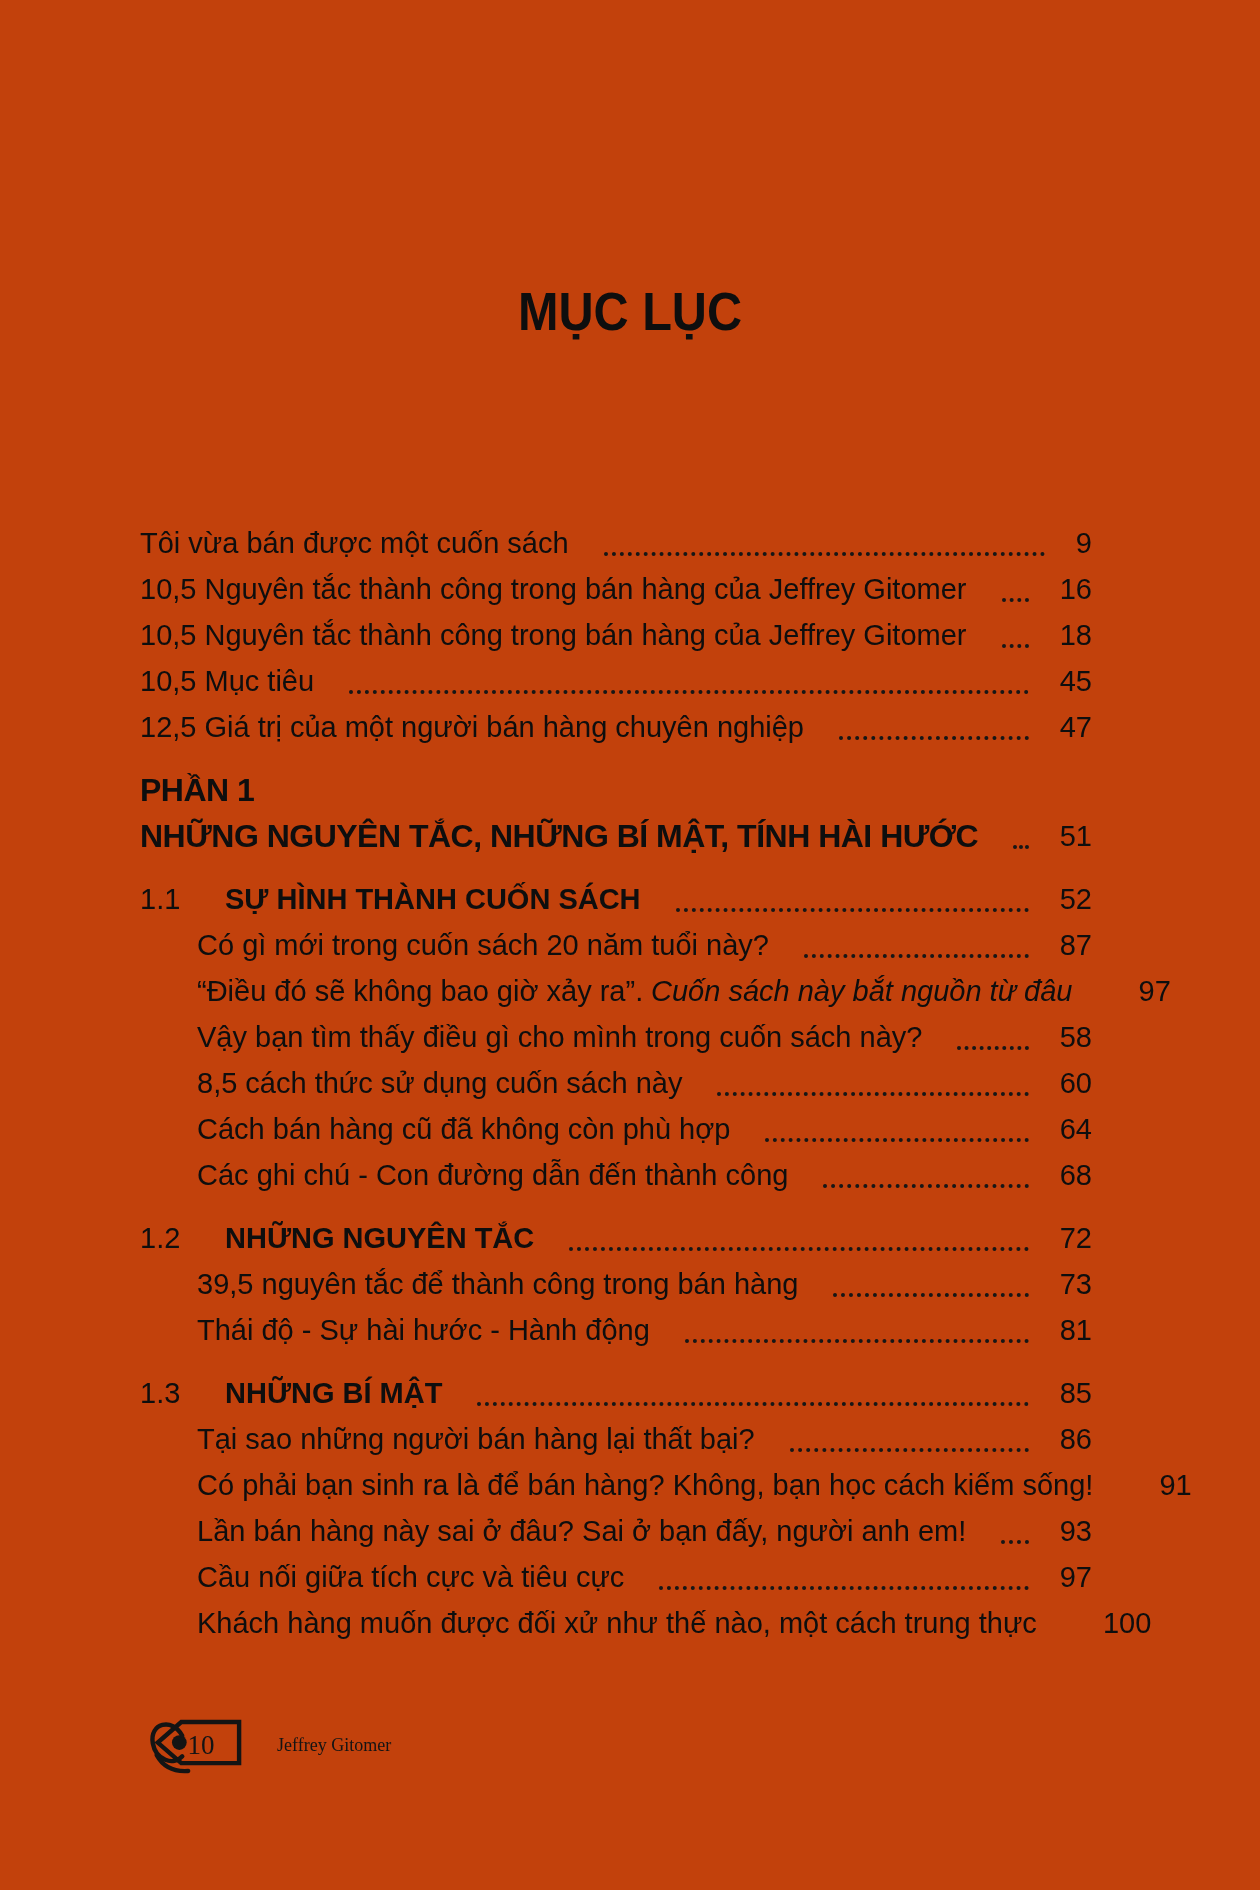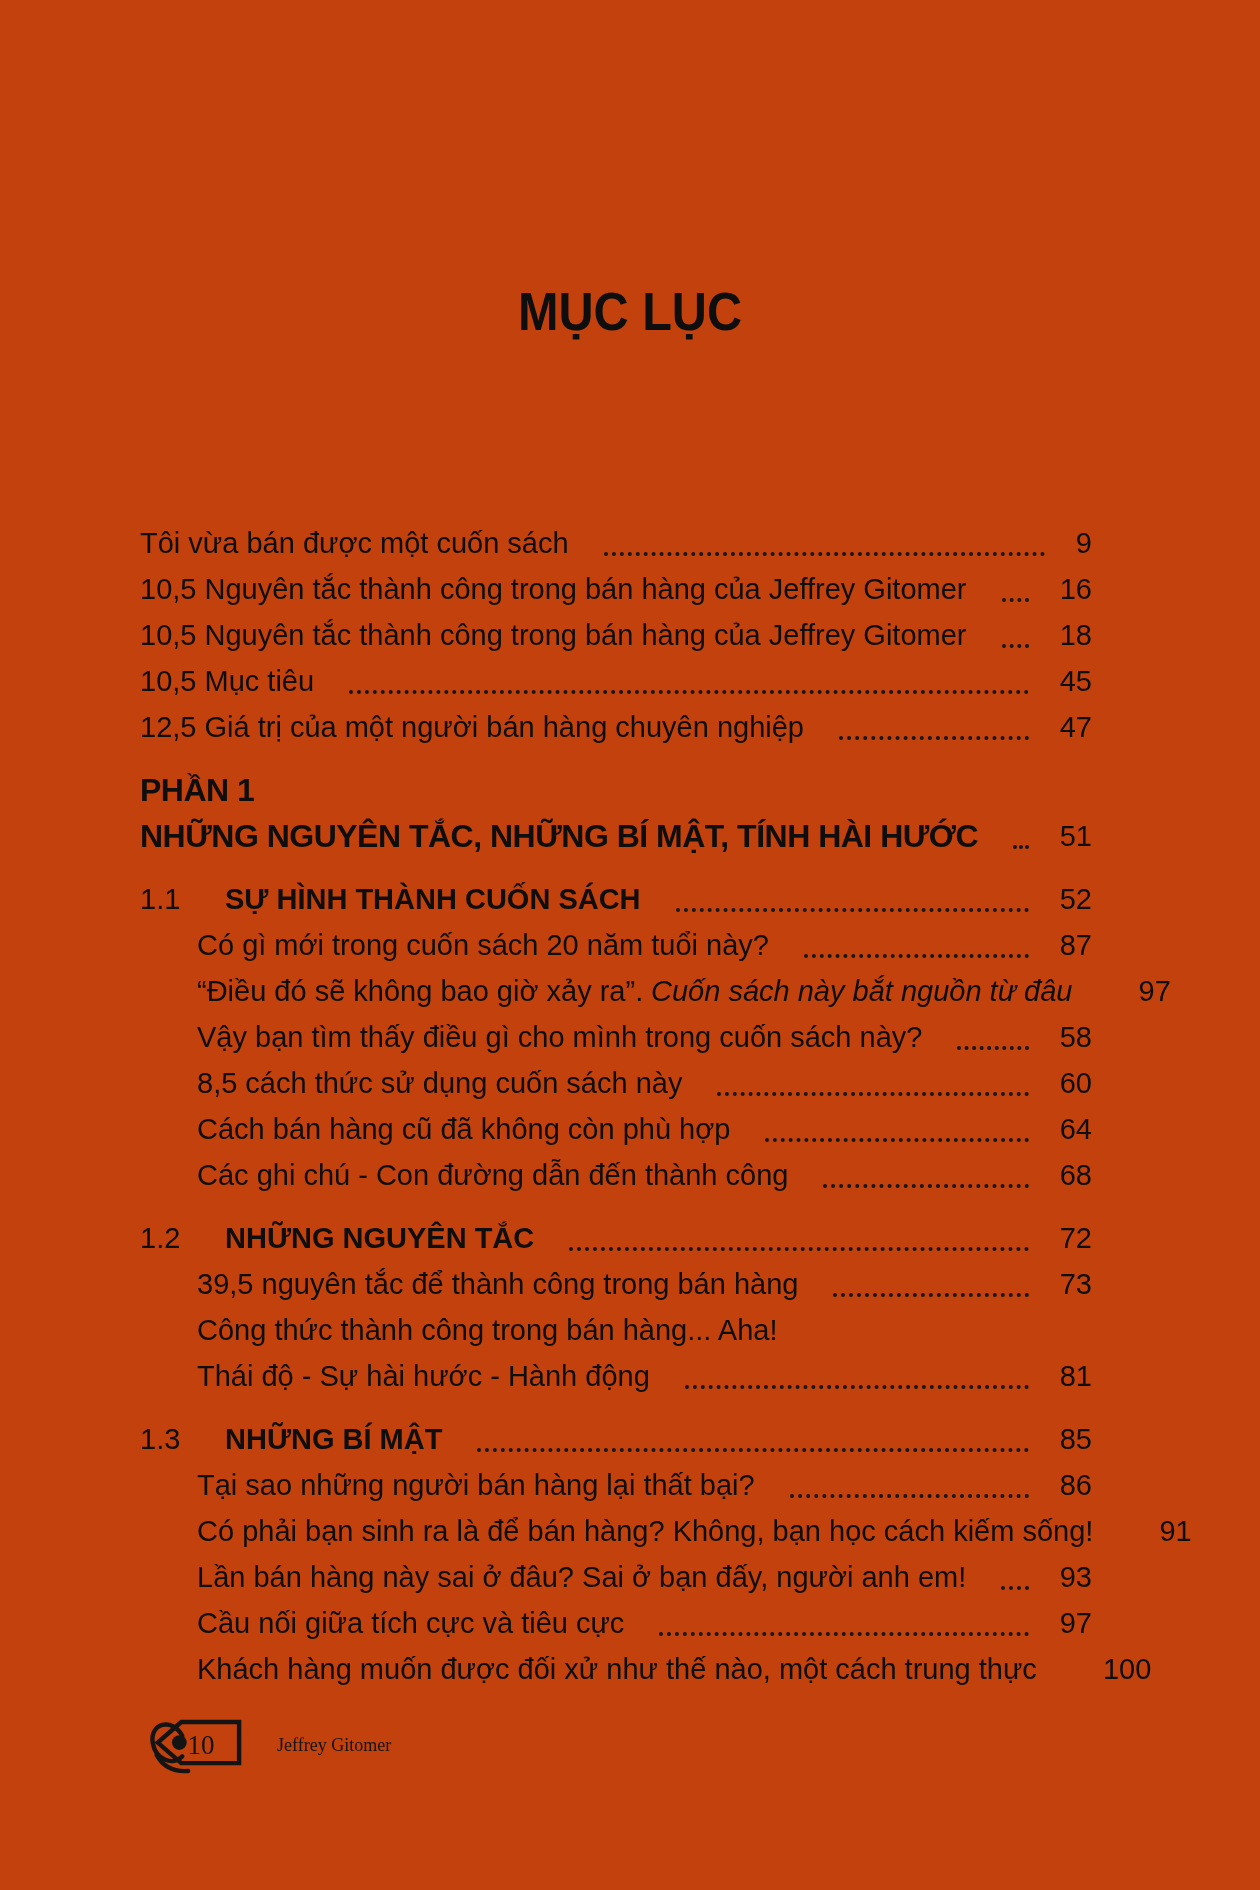--- a/index.html
+++ b/index.html
@@ -133,21 +133,20 @@
         <span class="t">NHỮNG NGUYÊN TẮC</span>
         <span class="dots"></span>
         <span class="pg">72</span>
       </div>
       <div class="row entry">
         <span class="t"><span>39,5 nguyên tắc để thành công trong bán hàng</span><span class="it"></span></span>
         <span class="dots"></span>
         <span class="pg">73</span>
       </div>
       <div class="row entry no-leader">
-        <span class="t"><span>Công thức thành công trong bán hàng... Aha!</span><span class="it"></span></span>
         <span class="dots"></span>
         <span class="pg"></span>
       </div>
       <div class="row entry">
         <span class="t"><span>Thái độ - Sự hài hước - Hành động</span><span class="it"></span></span>
         <span class="dots"></span>
         <span class="pg">81</span>
       </div>
     </div>
 

